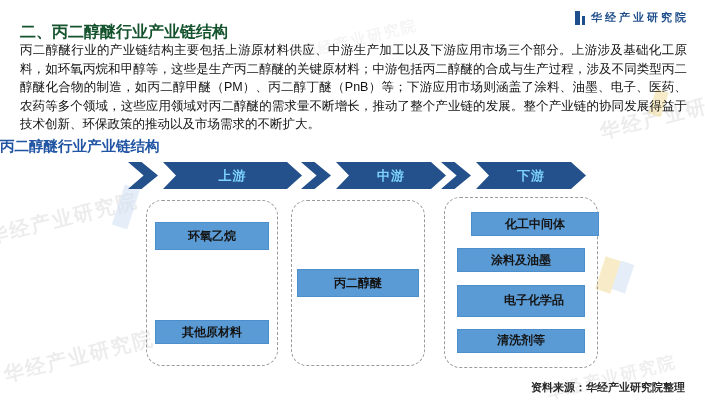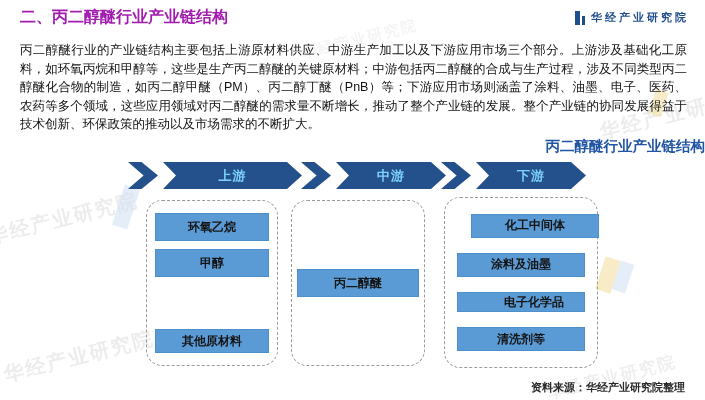--- a/index.html
+++ b/index.html
@@ -1,32 +1,32 @@
 <!DOCTYPE html>
 <html><head>
 <meta charset="utf-8">
 <style>
   html,body{margin:0;padding:0;}
   body{font-family:"Liberation Sans","DejaVu Sans",sans-serif;}
   .page{position:relative;width:705px;height:400px;background:#ffffff;overflow:hidden;}
 
   
-  .hd-title{position:absolute;left:20px;top:7px;font-size:16px;font-weight:bold;color:#a21caf;}
+  .hd-title{position:absolute;left:20px;top:22px;font-size:16px;font-weight:bold;color:#14532d;}
   .brand{position:absolute;right:16px;top:10px;display:flex;align-items:center;gap:6px;}
   .brand-bars{display:flex;align-items:flex-end;gap:2px;}
   .brand-bars .b1{width:5px;height:14px;background:#1F4E8C;}
   .brand-bars .b2{width:3px;height:9px;background:#1F4E8C;}
   .brand-name{font-size:11px;font-weight:bold;color:#1F4E8C;letter-spacing:3px;}
 
   
   .intro{position:absolute;left:20px;right:18px;top:41px;font-size:12.5px;line-height:18.6px;
          color:#111;text-align:justify;}
 
   
-  .dg-title{position:absolute;left:0;top:137px;width:100%;text-align:right;
+  .dg-title{position:absolute;left:0;top:137px;width:100%;text-align:left;
             font-size:14.5px;font-weight:bold;color:#2155A3;}
   .chev{position:absolute;top:162px;height:27px;width:30px;background:#24518B;
         -webkit-clip-path:polygon(0% 0%,45% 0%,100% 50%,45% 100%,0% 100%,52% 50%);
         clip-path:polygon(0% 0%,45% 0%,100% 50%,45% 100%,0% 100%,52% 50%);}
   .band{position:absolute;top:162px;height:27px;background:#24518B;color:#7dd3fc;
         display:flex;align-items:center;justify-content:center;
         font-size:13px;font-weight:bold;letter-spacing:1px;
         -webkit-clip-path:polygon(0% 0%,calc(100% - 15px) 0%,100% 50%,calc(100% - 15px) 100%,0% 100%,13px 50%);
         clip-path:polygon(0% 0%,calc(100% - 15px) 0%,100% 50%,calc(100% - 15px) 100%,0% 100%,13px 50%);}
   .col{position:absolute;border:1.5px dashed #9a9a9a;border-radius:16px;
@@ -70,32 +70,31 @@
   </div>
 
   <div class="intro">丙二醇醚行业的产业链结构主要包括上游原材料供应、中游生产加工以及下游应用市场三个部分。上游涉及基础化工原料，如环氧丙烷和甲醇等，这些是生产丙二醇醚的关键原材料；中游包括丙二醇醚的合成与生产过程，涉及不同类型丙二醇醚化合物的制造，如丙二醇甲醚（PM）、丙二醇丁醚（PnB）等；下游应用市场则涵盖了涂料、油墨、电子、医药、农药等多个领域，这些应用领域对丙二醇醚的需求量不断增长，推动了整个产业链的发展。整个产业链的协同发展得益于技术创新、环保政策的推动以及市场需求的不断扩大。</div>
 
   <div class="dg-title">丙二醇醚行业产业链结构</div>
   <div id="diagram">
       <div class="chev" style="left: 128px;"></div>
       <div class="band" style="left: 163px; width: 139px;">上游</div>
       <div class="col" style="left: 146px; top: 200px; width: 132px; height: 166px;">
         <div class="node" style="height: 28px; width: 87%;">环氧乙烷</div>
-        <div class="node" style="height: 28px; width: 87%;">甲醇</div>
         <div class="node" style="height: 24px; width: 87%; margin-top: 44px;">其他原材料</div>
       </div>
       <div class="chev" style="left: 301px;"></div>
       <div class="band" style="left: 336px; width: 110px;">中游</div>
       <div class="col" style="left: 291px; top: 200px; width: 134px; height: 166px;">
         <div class="node" style="height: 28px; width: 93%;">丙二醇醚</div>
       </div>
       <div class="chev" style="left: 441px;"></div>
       <div class="band" style="left: 476px; width: 110px; text-align: right;">下游</div>
       <div class="col" style="left: 444px; top: 197px; width: 154px; height: 171px;">
         <div class="node" style="height: 24px; width: 84%; margin-left: 28px;">化工中间体</div>
         <div class="node" style="height: 24px; width: 84%;">涂料及油墨</div>
-        <div class="node" style="height: 20px; width: 84%; padding-left: 26px;">电子化学品</div>
+        <div class="node" style="height: 32px; width: 84%; padding-left: 26px;">电子化学品</div>
         <div class="node" style="height: 24px; width: 84%;">清洗剂等</div>
       </div>
     </div>
 
   <div class="source">资料来源：华经产业研究院整理</div>
 </div>
 
 </body></html>

